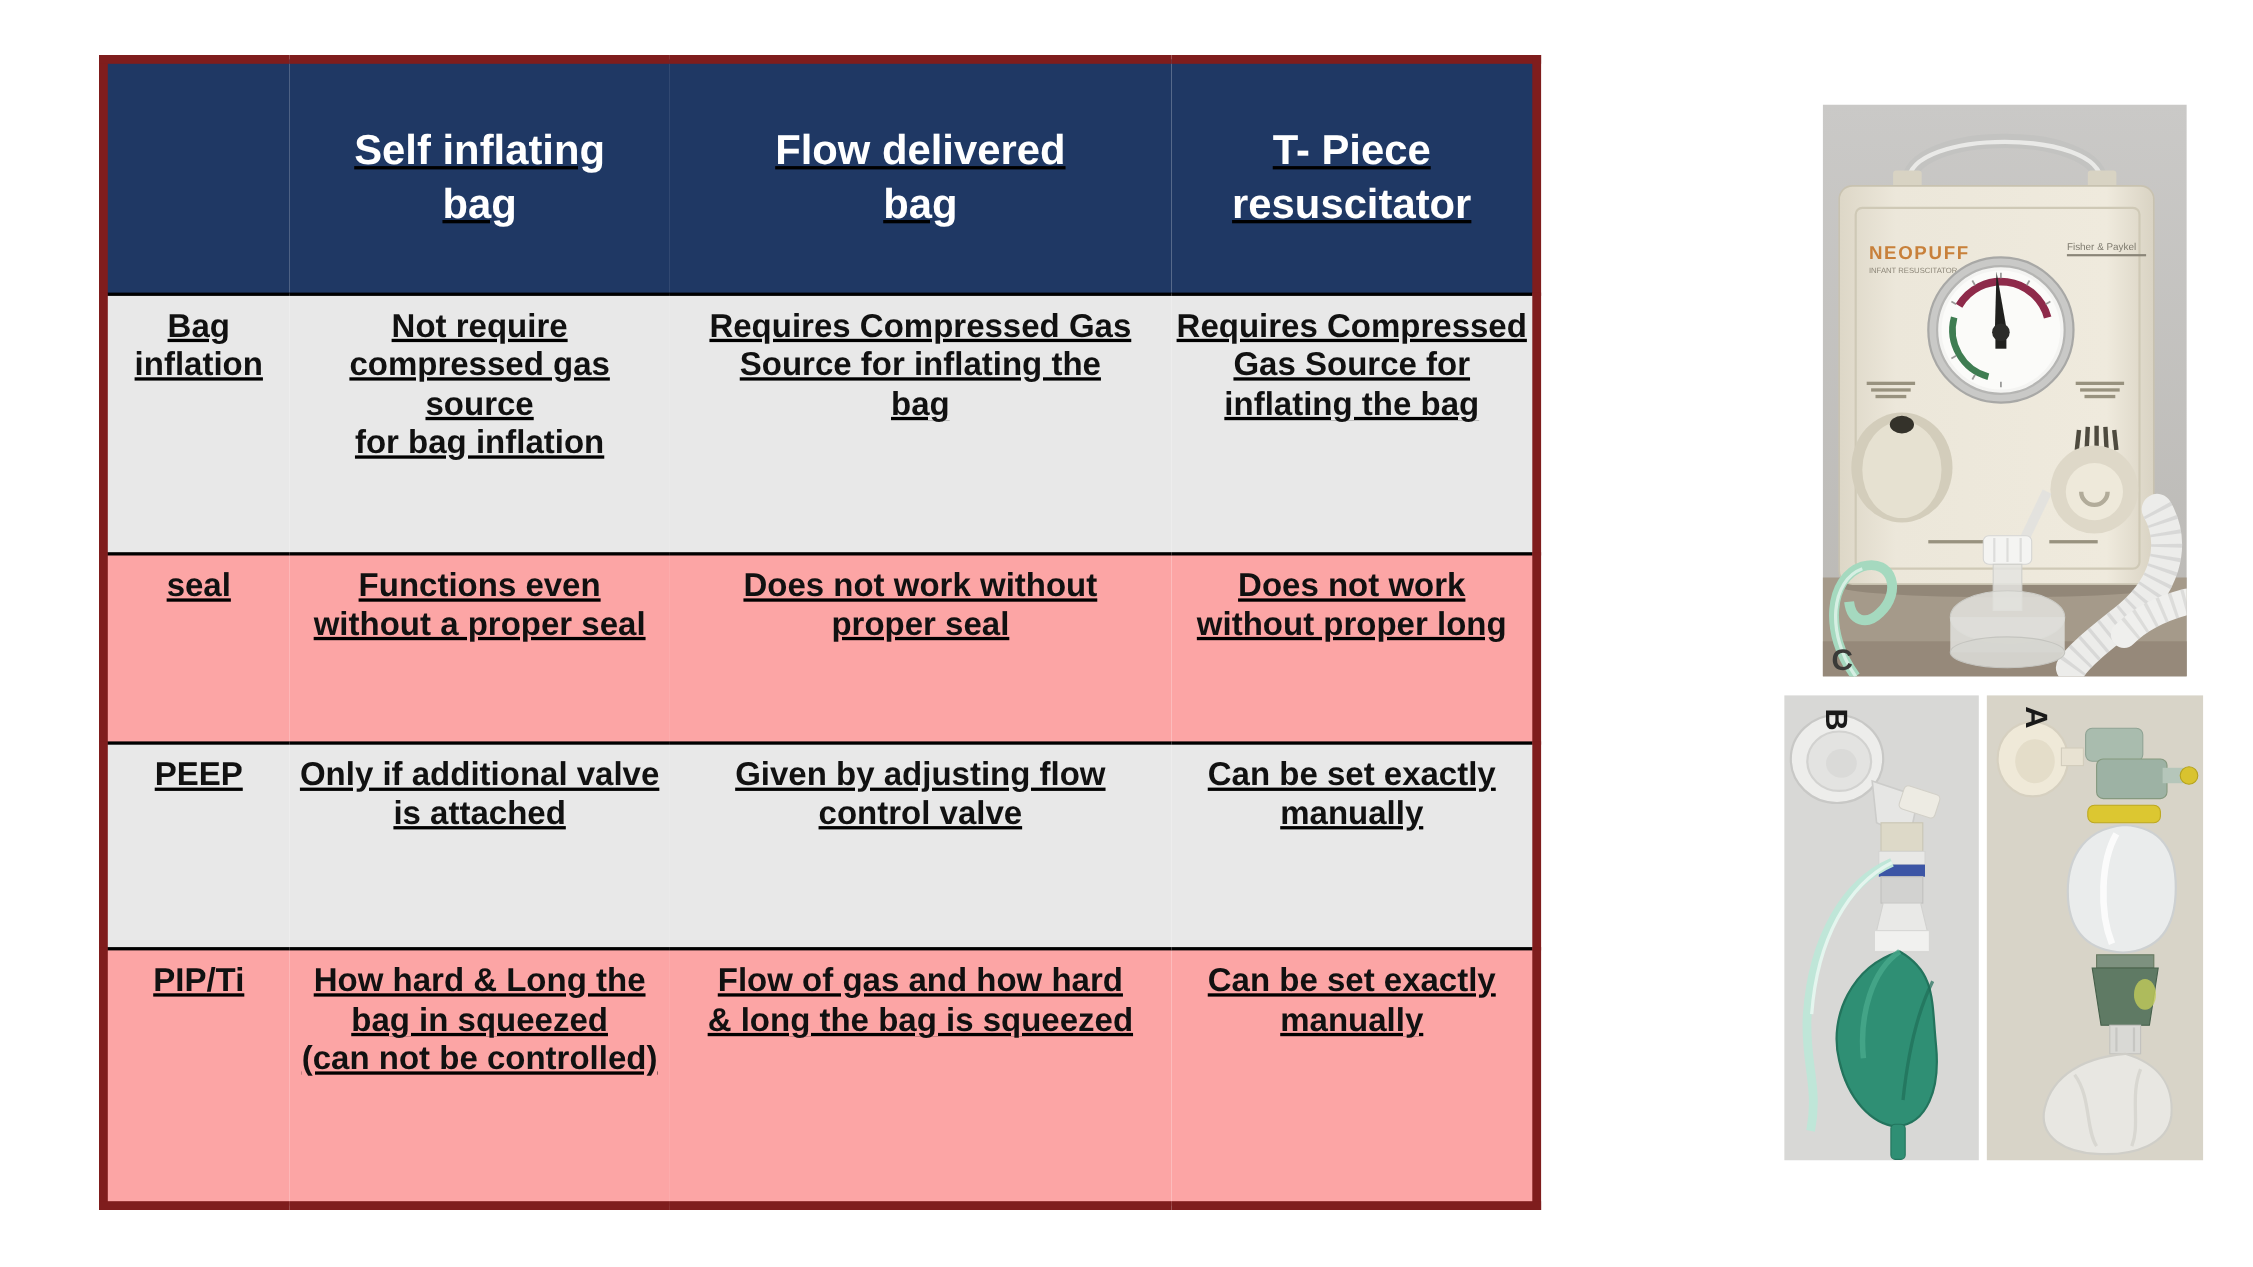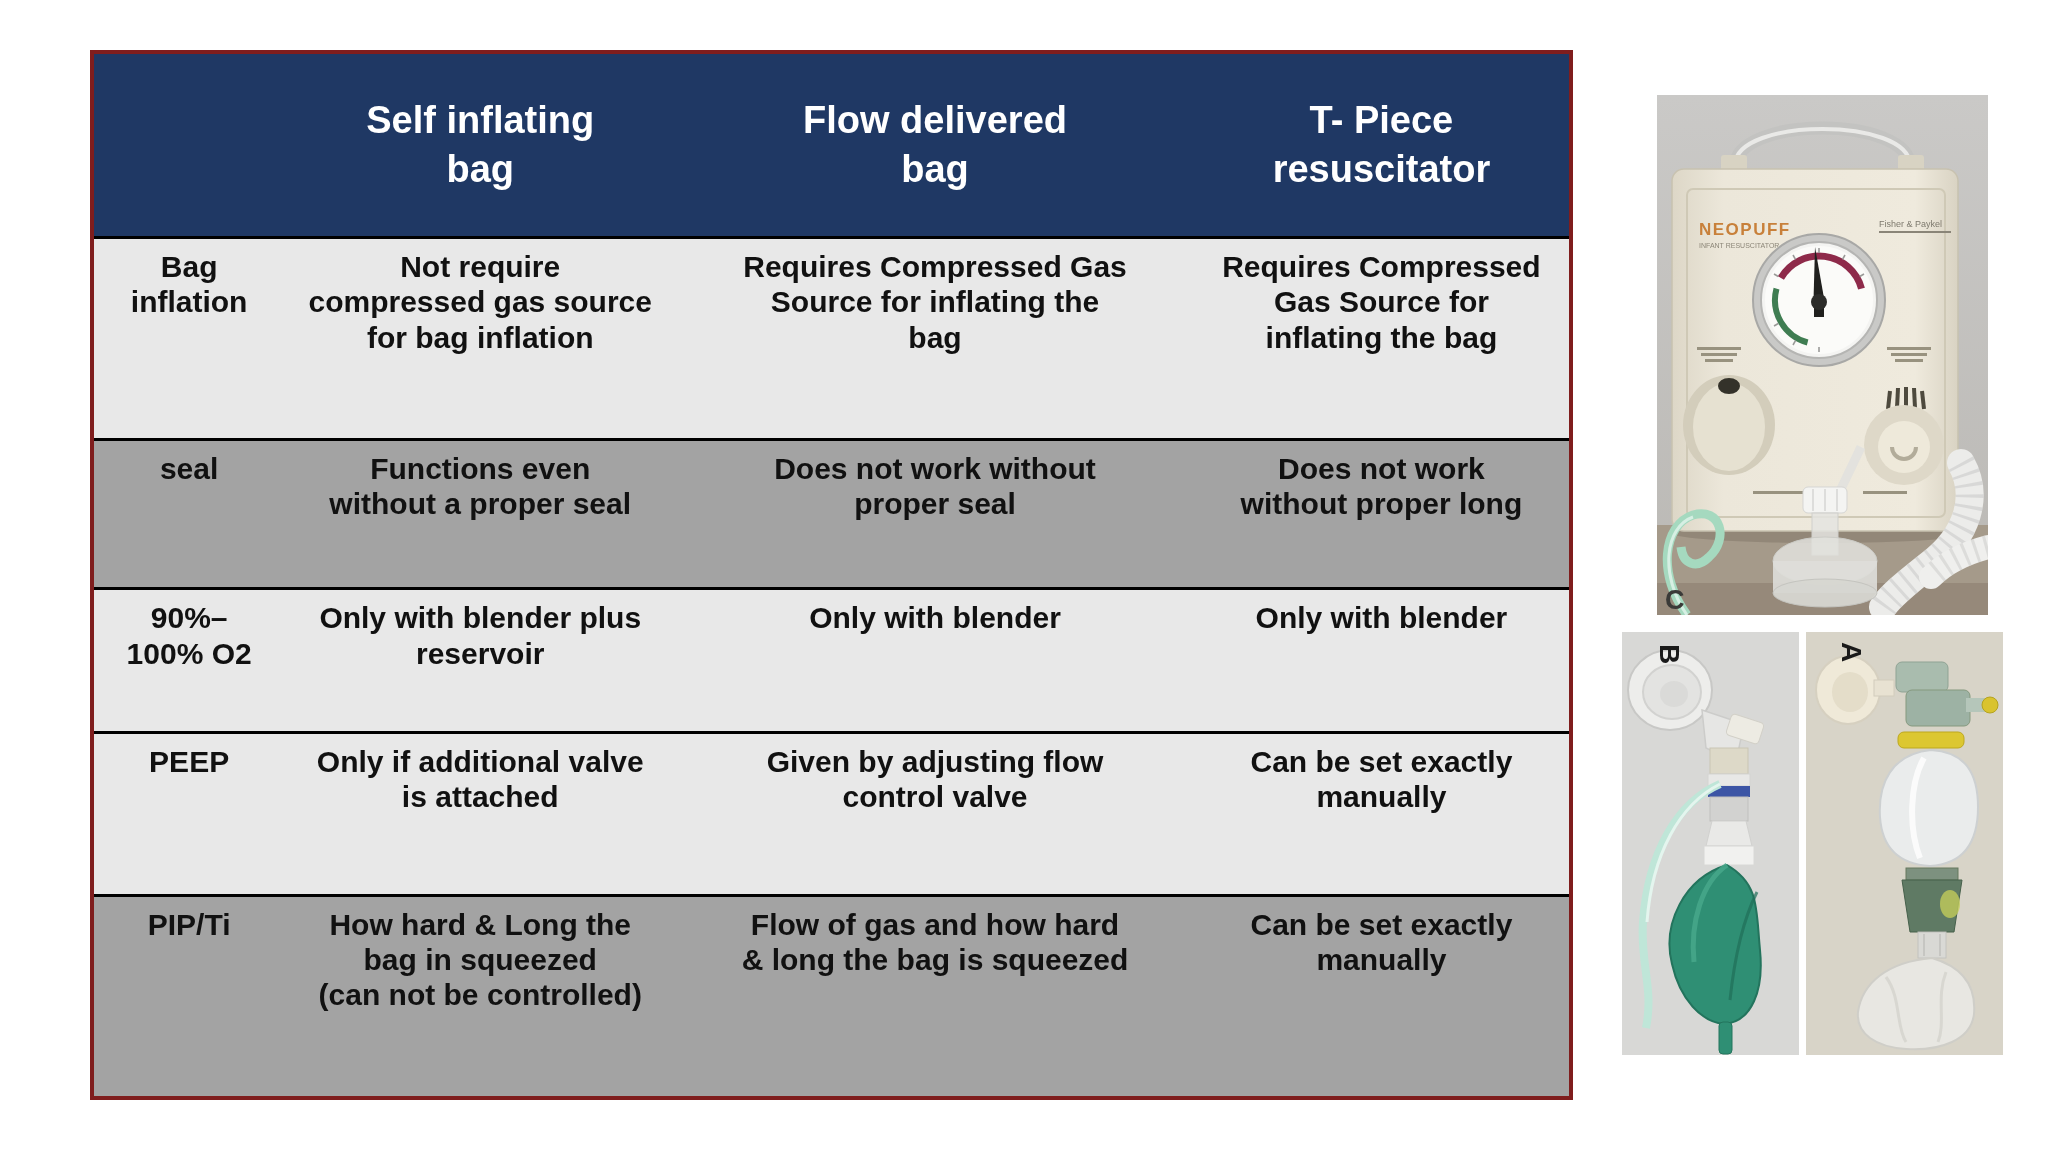--- a/index.html
+++ b/index.html
@@ -1,33 +1,33 @@
 <!DOCTYPE html>
 <html><head>
 <meta charset="utf-8">
 <style>
   html,body{margin:0;padding:0;background:#ffffff;}
   .canvas{position:relative;width:2048px;height:1152px;background:#ffffff;
           font-family:"Liberation Sans",sans-serif;overflow:hidden;}
 
   
-  table.cmp{position:absolute;left:90px;top:50px;width:1483px;height:1050px;
-            border-collapse:collapse;table-layout:fixed;border:4px solid #7f1d1d;}
+  table.cmp{position:absolute;left:90px;top:50px;width:1311px;height:1050px;
+            border-collapse:collapse;table-layout:fixed;border:8px solid #7f1d1d;text-decoration:underline;}
   .c0{width:13%}.c1{width:26.5%}.c2{width:35%}.c3{width:25.5%}
   tr.h-hdr{height:140px}
   tr.h-r1{height:152px}tr.h-r2{height:113px}tr.h-r3{height:108px}
   tr.h-r4{height:153px}tr.h-r5{height:123px}tr.h-r6{height:154px}tr.h-r7{height:107px}
   tr.hdr th{background:#1f3864;color:#ffffff;font-size:38px;font-weight:bold;
             line-height:1.28;text-align:center;vertical-align:middle;}
   tbody tr.body-row{border-top:3px solid #000;}
   tbody tr.body-row th, tbody tr.body-row td{
       vertical-align:top;text-align:center;padding:10px 4px 0 4px;
       font-size:30px;font-weight:bold;color:#111;line-height:1.18;}
   tr.odd{background:#e8e8e8;}
-  tr.even{background:#a3a3a3;margin-top:12px;}
+  tr.even{background:#fca5a5;margin-top:12px;}
   .preline{white-space:pre-line;}
 
   
   .photo{position:absolute;margin:0;padding:0;}
   .photo svg{display:block;width:100%;height:100%;}
   .photo-c{left:1657px;top:95px;width:331px;height:520px;}
   .photo-b{left:1622px;top:632px;width:177px;height:423px;}
   .photo-a{left:1806px;top:632px;width:197px;height:423px;}
 </style>
 </head>
@@ -70,28 +70,20 @@
       <tr class="body-row even h-r2">
         <th class="preline">seal</th>
         <td class="preline">Functions  even
 without a proper seal</td>
         <td class="preline">Does not  work without
 proper seal</td>
         <td class="preline">Does not  work
 without proper long</td>
       </tr>
 
-      <tr class="body-row odd h-r3">
-        <th class="preline">90%–
-100% O2</th>
-        <td class="preline">Only with blender plus
-reservoir</td>
-        <td class="preline">Only with blender</td>
-        <td class="preline">Only with blender</td>
-      </tr>
 
       <tr class="body-row odd h-r5">
         <th class="preline">PEEP</th>
         <td class="preline">Only  if additional valve
 is attached</td>
         <td class="preline">Given  by adjusting flow
 control valve</td>
         <td class="preline">Can be set exactly
 manually</td>
       </tr>

